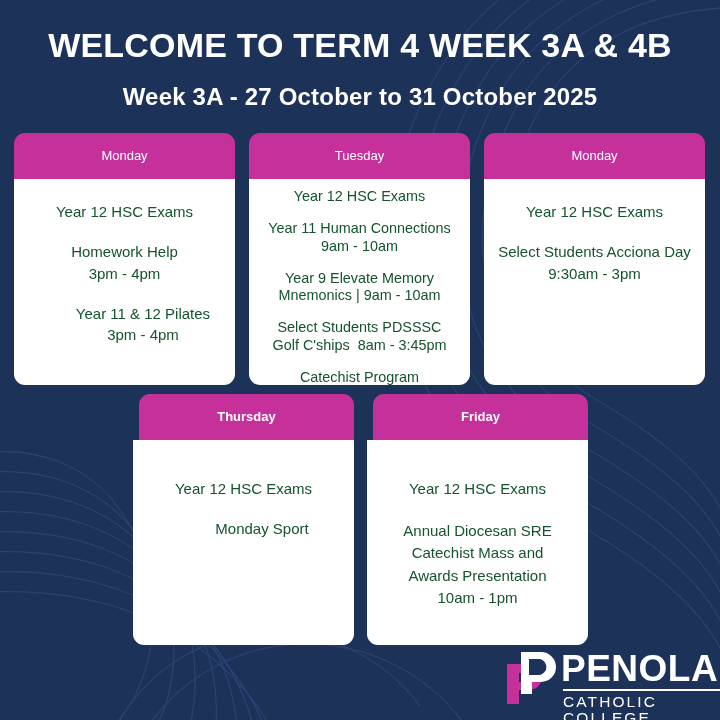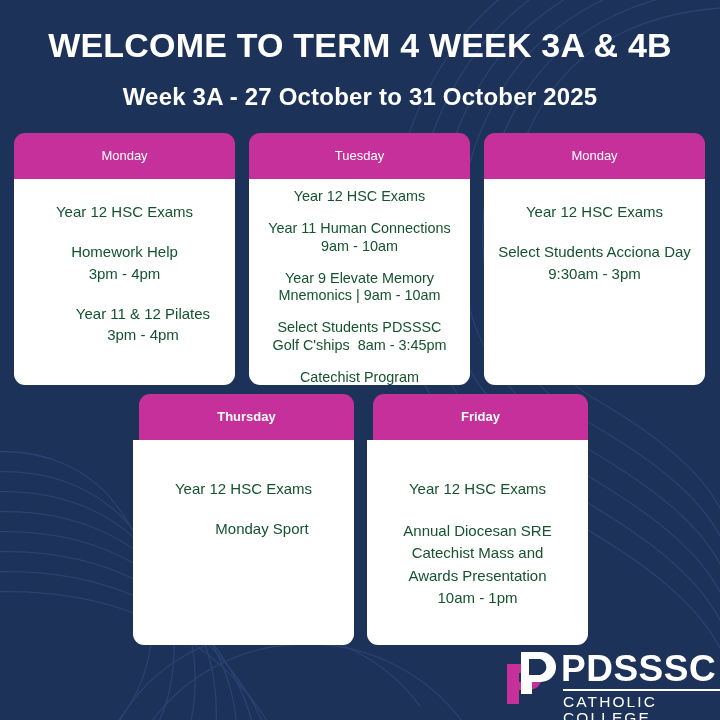--- a/index.html
+++ b/index.html
@@ -246,19 +246,19 @@
   <div class="logo">
     <svg class="logo-mark" viewBox="0 0 52 56" xmlns="http://www.w3.org/2000/svg">
 
       <path d="M2 14 H24 A13 13 0 0 1 24 40 H14 V54 H2 Z" fill="#c6309a"></path>
       <path d="M14 23 H23 A4.5 4.5 0 0 1 23 32 H14 Z" fill="#1c3258"></path>
 
       <path d="M16 2 H36 A15 15 0 0 1 36 32 H27 V44 H16 Z" fill="#ffffff"></path>
       <path d="M24 9 H35 A8.2 8.2 0 0 1 35 25 H24 Z" fill="#1c3258"></path>
     </svg>
     <div class="logo-words">
-      <div class="logo-name">PDSSSC</div>
+      <div class="logo-name">PENOLA</div>
       <div class="logo-rule"></div>
       <div class="logo-tagline">CATHOLIC COLLEGE</div>
     </div>
   </div>
 
 </div>
 
 </body></html>

